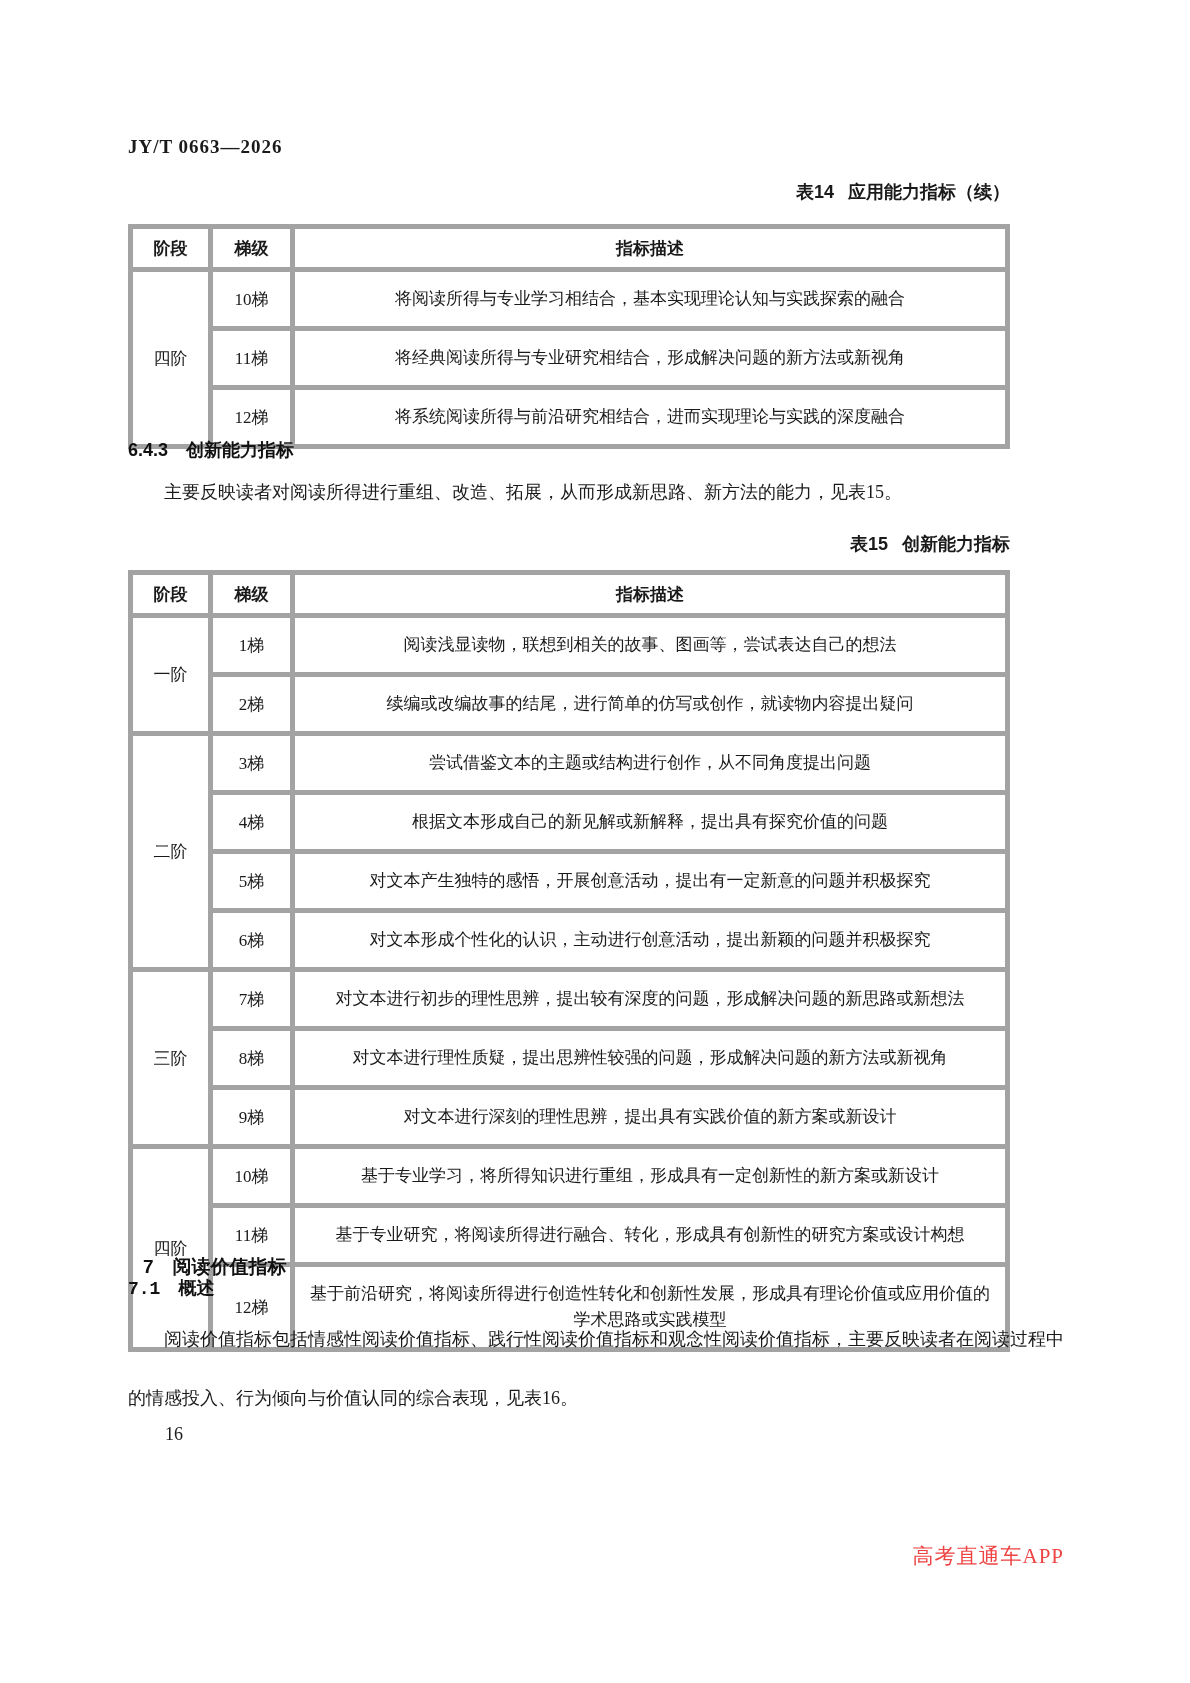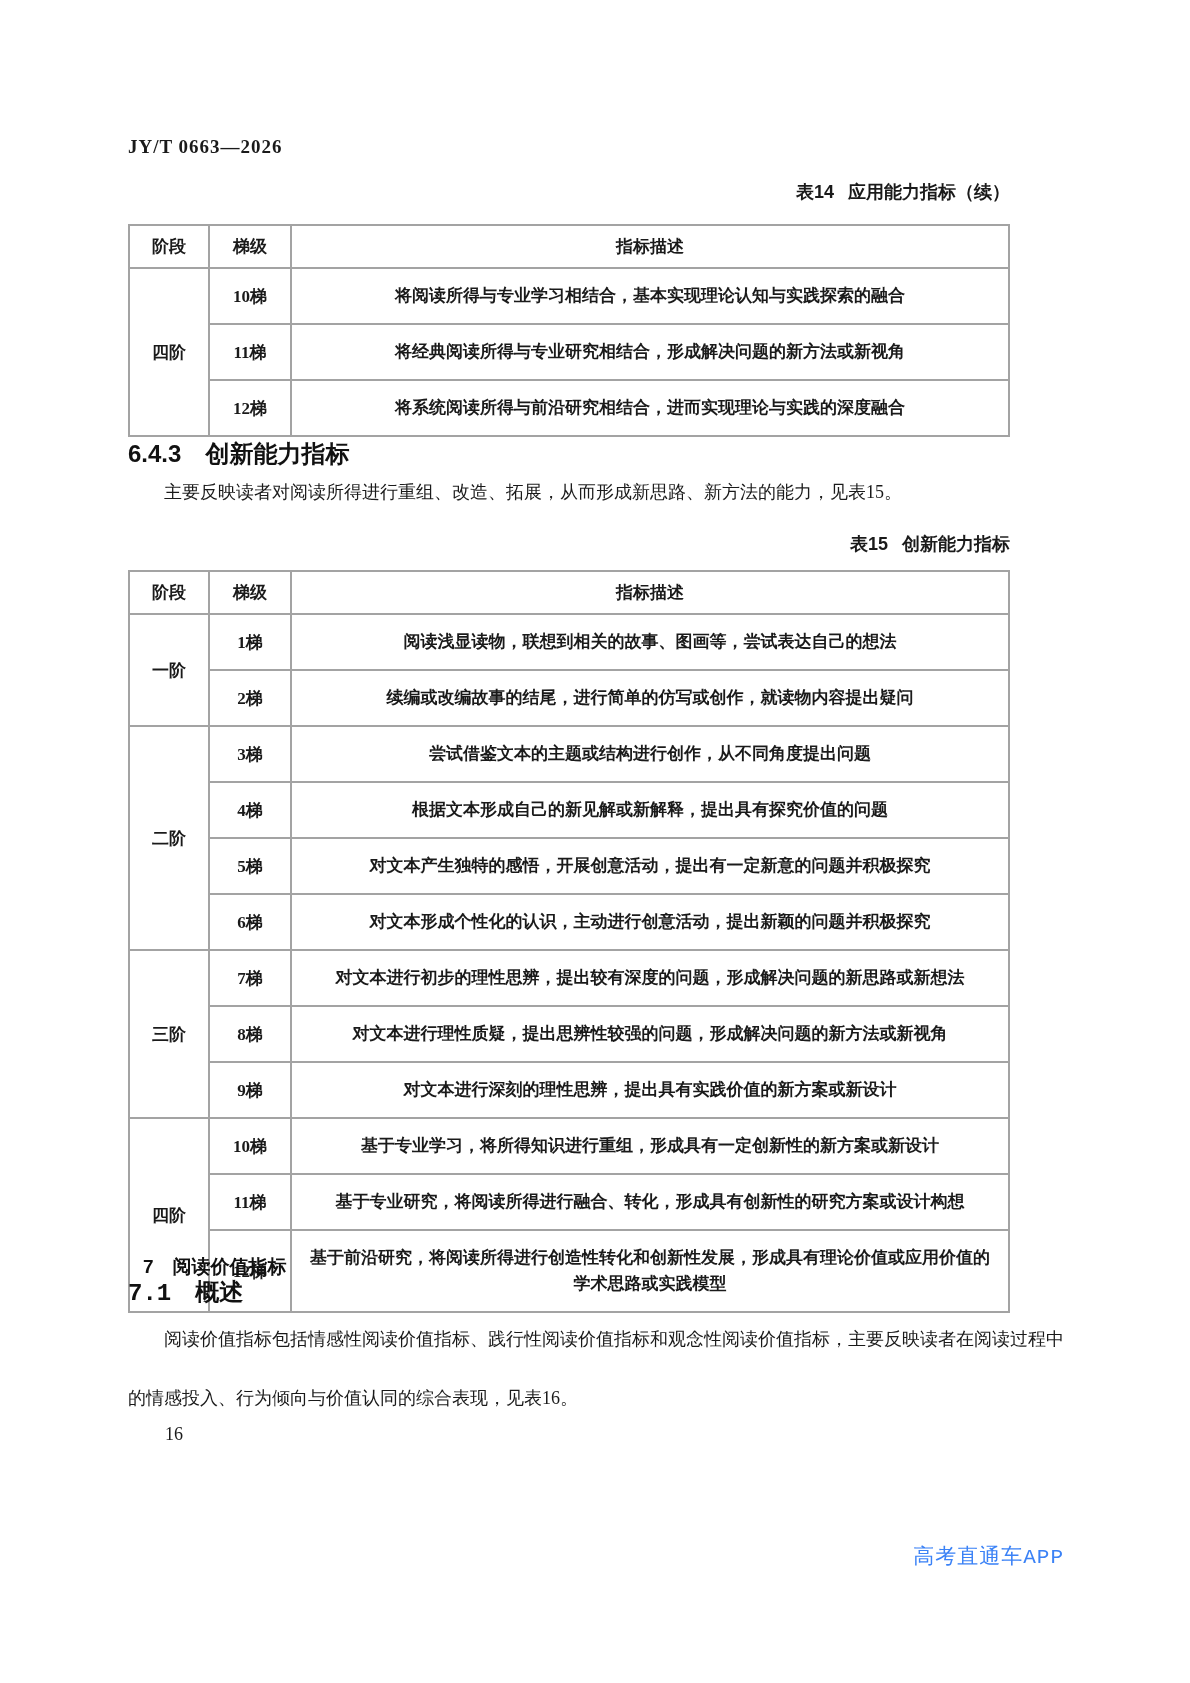--- a/index.html
+++ b/index.html
@@ -30,68 +30,68 @@
   }
   .table-title .t-label { margin-right:14px; }
 
   table.std-table {
     border-collapse:collapse;
     width:882px;
     table-layout:fixed;
     border:2px solid #000;
   }
   table.std-table th, table.std-table td {
-    border:2px solid #a3a3a3;
+    border:5px solid #a3a3a3;
     font-size:17px;
     vertical-align:middle;
     color:#1a1a1a;
   }
   table.std-table th {
     font-family:"Liberation Sans", sans-serif;
     font-weight:bold;
     height:43px;
     text-align:center;
   }
-  table.std-table td { height:43px;font-weight:bold; }
+  table.std-table td { height:43px; }
   col.col-stage { width:80px; }
   col.col-level { width:82px; }
   .stage-cell, .level-cell { text-align:center; }
   .desc-cell {
     text-align:center;
     padding:14px 14px;
     line-height:26px;
   }
 
   .section-heading {
     left:128px; width:936px;
     font-family:"Liberation Sans", sans-serif;
     font-weight:bold;
-    font-size:24px;
+    font-size:18px;
     color:#111;
   }
   .section-heading.lvl1 { font-size:19px; }
 
   .body-paragraph {
     left:128px; width:936px;
     font-size:18px;
     line-height:59px;
     text-indent:2em;
     text-align:justify;
   }
 
   .page-number {
     top:1424px; left:165px;
     font-size:18px;
   }
 
   .watermark {
     top:1542px; right:126px;
     font-size:21px;
-    color:#3b82f6;
-    font-family:Liberation Mono, monospace;
+    color:#ef4444;
+    font-family:Liberation Serif, serif;
     letter-spacing:1px;
   }
 
   
   #doc-number      { top:136px;font-weight:bold; }
   #t14-title       { top:180px; }
   #t14-wrap        { top:224px; left:128px; }
   #s643-heading    { top:438px; }
   #s643-para       { top:470px; line-height:44px; }
   #t15-title       { top:532px; }

